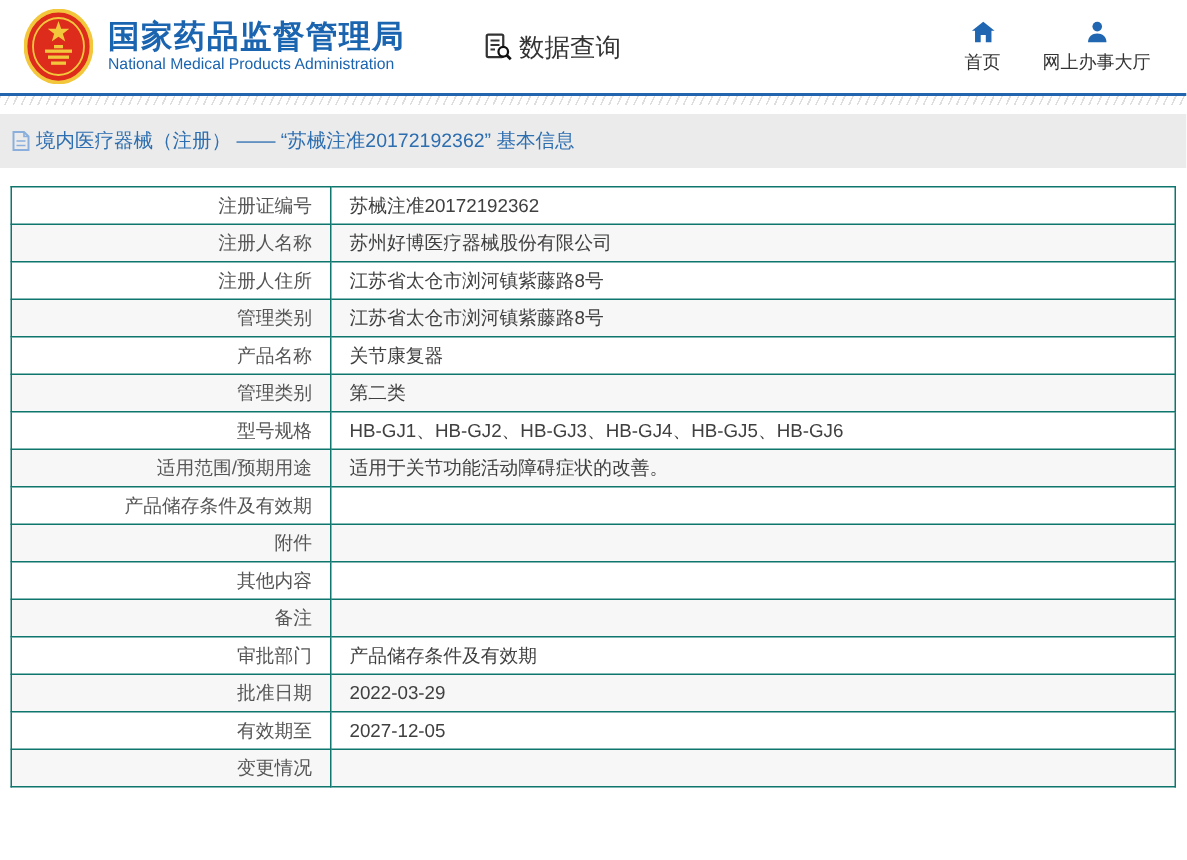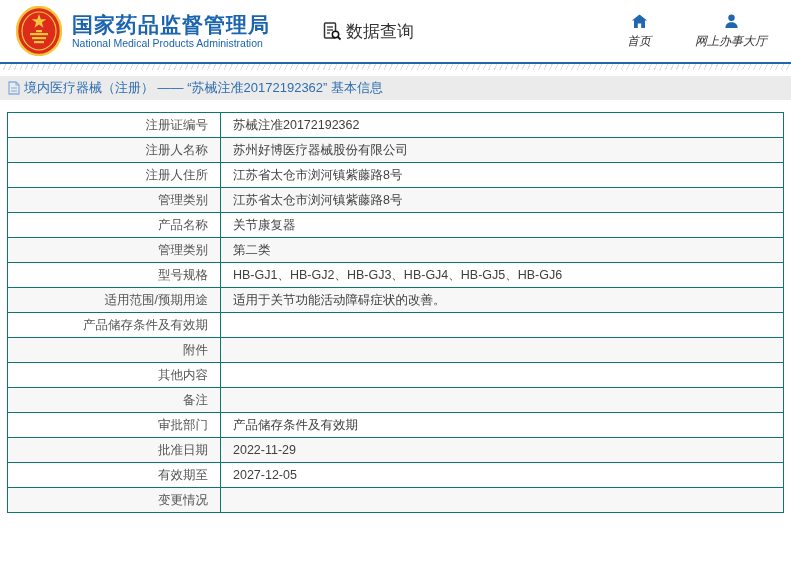--- a/index.html
+++ b/index.html
@@ -23,37 +23,37 @@
     font-size:21px; font-weight:bold; color:#1b64af; letter-spacing:1px; line-height:1.2;
   }
   .logo-text .en {
     font-size:10.5px; color:#1b64af; line-height:1.3;
   }
   .section-tab {
     display:flex; align-items:center; margin-left:52px; cursor:pointer;
   }
   .section-tab .sec-icon { width:20px; height:20px; margin-right:4px; }
   .section-tab .sec-label { font-size:17px; color:#333; }
-  .header-nav { margin-left:auto; display:flex; gap:34px; padding-right:10px;font-style:italic; }
+  .header-nav { margin-left:auto; display:flex; gap:18px; padding-right:10px; }
   .nav-item {
     display:flex; flex-direction:column; align-items:center; cursor:pointer; min-width:44px;
   }
   .nav-item svg { width:17px; height:17px; margin-bottom:3px; }
   .nav-item .nav-label { font-size:12px; color:#333; white-space:nowrap; }
 
   
   .hatch-band {
     height:6px;
     background:repeating-linear-gradient(115deg,#dedede 0 1px,transparent 1px 5px);
   }
 
   
   .title-bar {
     margin-top:6px;
-    height:24px; background:#ebebeb;
+    height:36px; background:#ebebeb;
     display:flex; align-items:center;
     padding:0 8px;
   }
   .title-bar .doc-icon { width:12px; height:14px; margin-right:4px; flex:0 0 auto; }
   .title-bar .title-text { font-size:13px; color:#2d6eb0; }
 
   
   .info-table {
     width:777px; margin:12px 7px 0 7px;
     border-collapse:collapse;
@@ -180,21 +180,21 @@
       <tr>
         <td class="label-cell">备注</td>
         <td class="value-cell"></td>
       </tr>
       <tr>
         <td class="label-cell">审批部门</td>
         <td class="value-cell">产品储存条件及有效期</td>
       </tr>
       <tr>
         <td class="label-cell">批准日期</td>
-        <td class="value-cell">2022-11-29</td>
+        <td class="value-cell">2022-03-29</td>
       </tr>
       <tr>
         <td class="label-cell">有效期至</td>
         <td class="value-cell">2027-12-05</td>
       </tr>
       <tr>
         <td class="label-cell">变更情况</td>
         <td class="value-cell"></td>
       </tr>
     </tbody>

